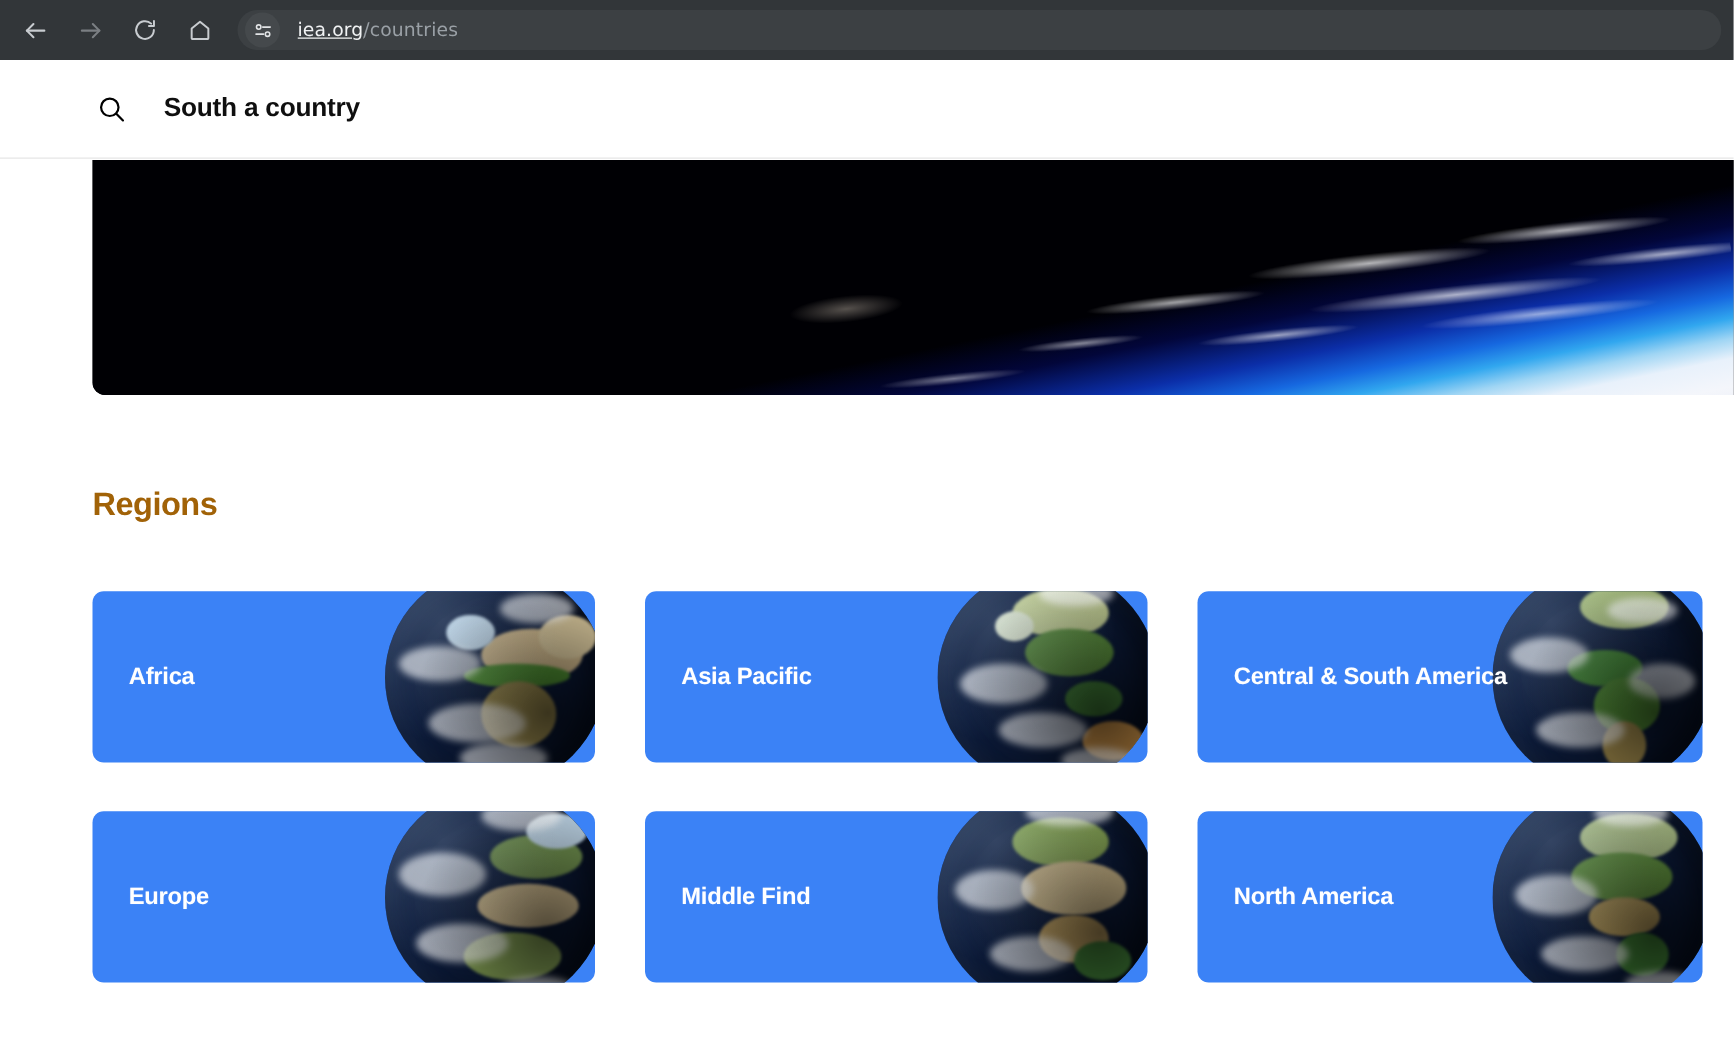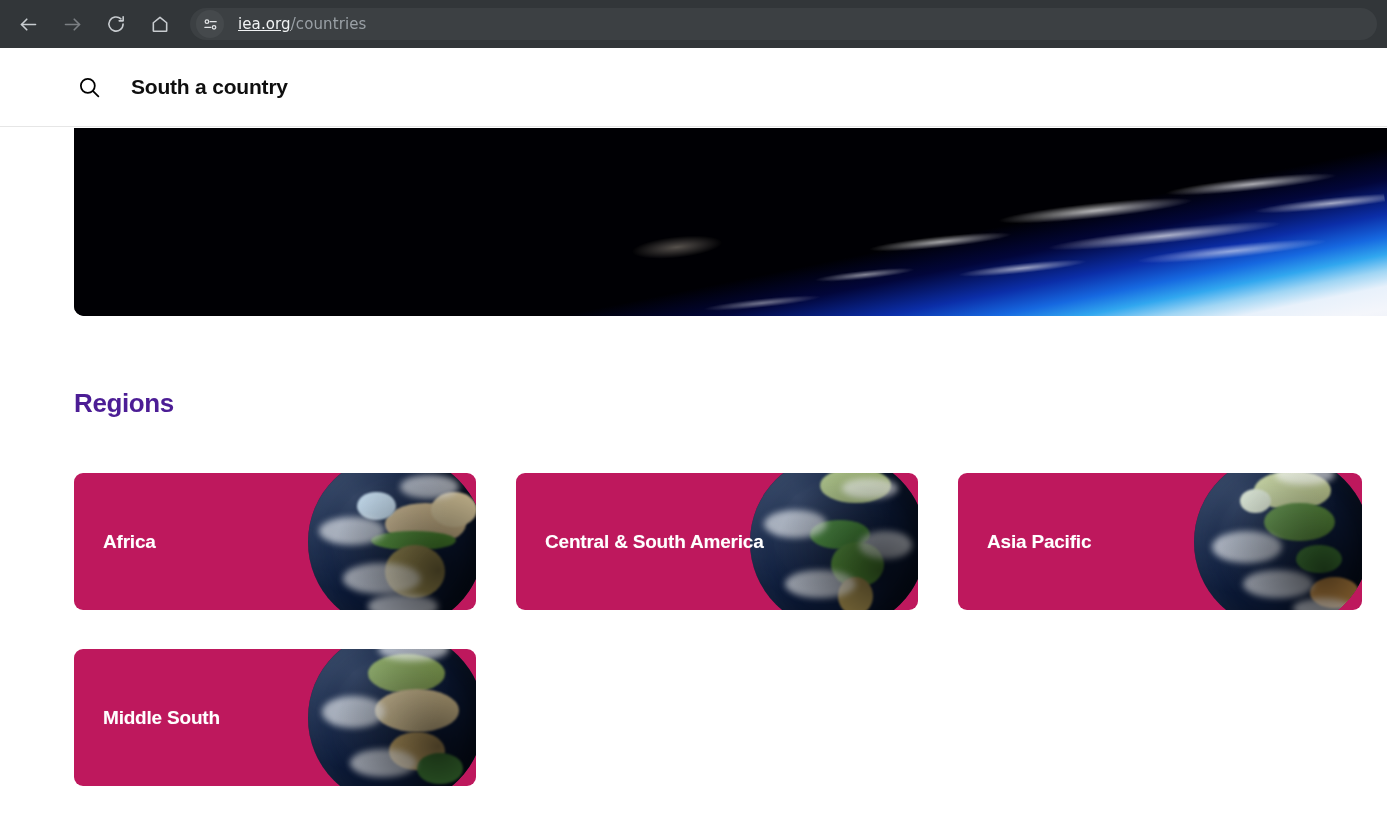--- a/index.html
+++ b/index.html
@@ -174,39 +174,39 @@
     left: 0;
     top: 268px;
     width: 1387px;
   }
 
   .section-title {
     margin-left: 74px;
     margin-top: 72px;
     font-size: 26px;
     font-weight: bold;
-    color: #4c1d95;
+    color: #a16207;
     letter-spacing: -0.4px;
   }
 
   .region-grid {
     margin-left: 74px;
     margin-top: 54px;
     width: 1288px;
     display: grid;
     grid-template-columns: repeat(3, 402px);
     column-gap: 40px;
     row-gap: 39px;
   }
   .region-grid > :nth-child(3n) { width: 404px; }
 
   .region-card {
     position: relative;
     height: 137px;
-    background: #be185d;
+    background: #3b82f6;
     border-radius: 9px;
     overflow: hidden;
     display: flex;
     align-items: center;
   }
 
   .region-label {
     position: relative;
     z-index: 3;
     margin-left: 29px;
@@ -409,64 +409,94 @@
               <i class="land l5"></i>
             <i class="cloud c1"></i>
               <i class="cloud c2"></i>
               <i class="cloud c3"></i>
               <i class="cloud c4"></i>
           </span>
         </span>
       </a>
 
       <a class="region-card">
-        <span class="region-label">Central &amp; South America</span>
-        <span class="globe-wrap">
-          <span class="globe g-csam">
-            <i class="land l1"></i>
-              <i class="land l2"></i>
-              <i class="land l3"></i>
-              <i class="land l4"></i>
-            <i class="cloud c1"></i>
-              <i class="cloud c2"></i>
-              <i class="cloud c3"></i>
-              <i class="cloud c4"></i>
-          </span>
-        </span>
-      </a>
-
-      <a class="region-card">
         <span class="region-label">Asia Pacific</span>
         <span class="globe-wrap">
           <span class="globe g-asia">
             <i class="land l1"></i>
               <i class="land l2"></i>
               <i class="land l3"></i>
               <i class="land l4"></i>
               <i class="land l5"></i>
             <i class="cloud c1"></i>
               <i class="cloud c2"></i>
               <i class="cloud c3"></i>
               <i class="cloud c4"></i>
           </span>
         </span>
       </a>
 
-
       <a class="region-card">
-        <span class="region-label">Middle South</span>
+        <span class="region-label">Central &amp; South America</span>
+        <span class="globe-wrap">
+          <span class="globe g-csam">
+            <i class="land l1"></i>
+              <i class="land l2"></i>
+              <i class="land l3"></i>
+              <i class="land l4"></i>
+            <i class="cloud c1"></i>
+              <i class="cloud c2"></i>
+              <i class="cloud c3"></i>
+              <i class="cloud c4"></i>
+          </span>
+        </span>
+      </a>
+
+      <a class="region-card">
+        <span class="region-label">Europe</span>
+        <span class="globe-wrap">
+          <span class="globe g-europe">
+            <i class="land l1"></i>
+              <i class="land l2"></i>
+              <i class="land l3"></i>
+              <i class="land l4"></i>
+            <i class="cloud c1"></i>
+              <i class="cloud c2"></i>
+              <i class="cloud c3"></i>
+              <i class="cloud c4"></i>
+          </span>
+        </span>
+      </a>
+
+      <a class="region-card">
+        <span class="region-label">Middle Find</span>
         <span class="globe-wrap">
           <span class="globe g-mideast">
             <i class="land l1"></i>
               <i class="land l2"></i>
               <i class="land l3"></i>
               <i class="land l4"></i>
             <i class="cloud c1"></i>
               <i class="cloud c2"></i>
               <i class="cloud c3"></i>
           </span>
         </span>
       </a>
 
+      <a class="region-card">
+        <span class="region-label">North America</span>
+        <span class="globe-wrap">
+          <span class="globe g-namerica">
+            <i class="land l1"></i>
+              <i class="land l2"></i>
+              <i class="land l3"></i>
+              <i class="land l4"></i>
+            <i class="cloud c1"></i>
+              <i class="cloud c2"></i>
+              <i class="cloud c3"></i>
+              <i class="cloud c4"></i>
+          </span>
+        </span>
+      </a>
 
     </div>
   </div>
 </div>
 
 </body></html>

